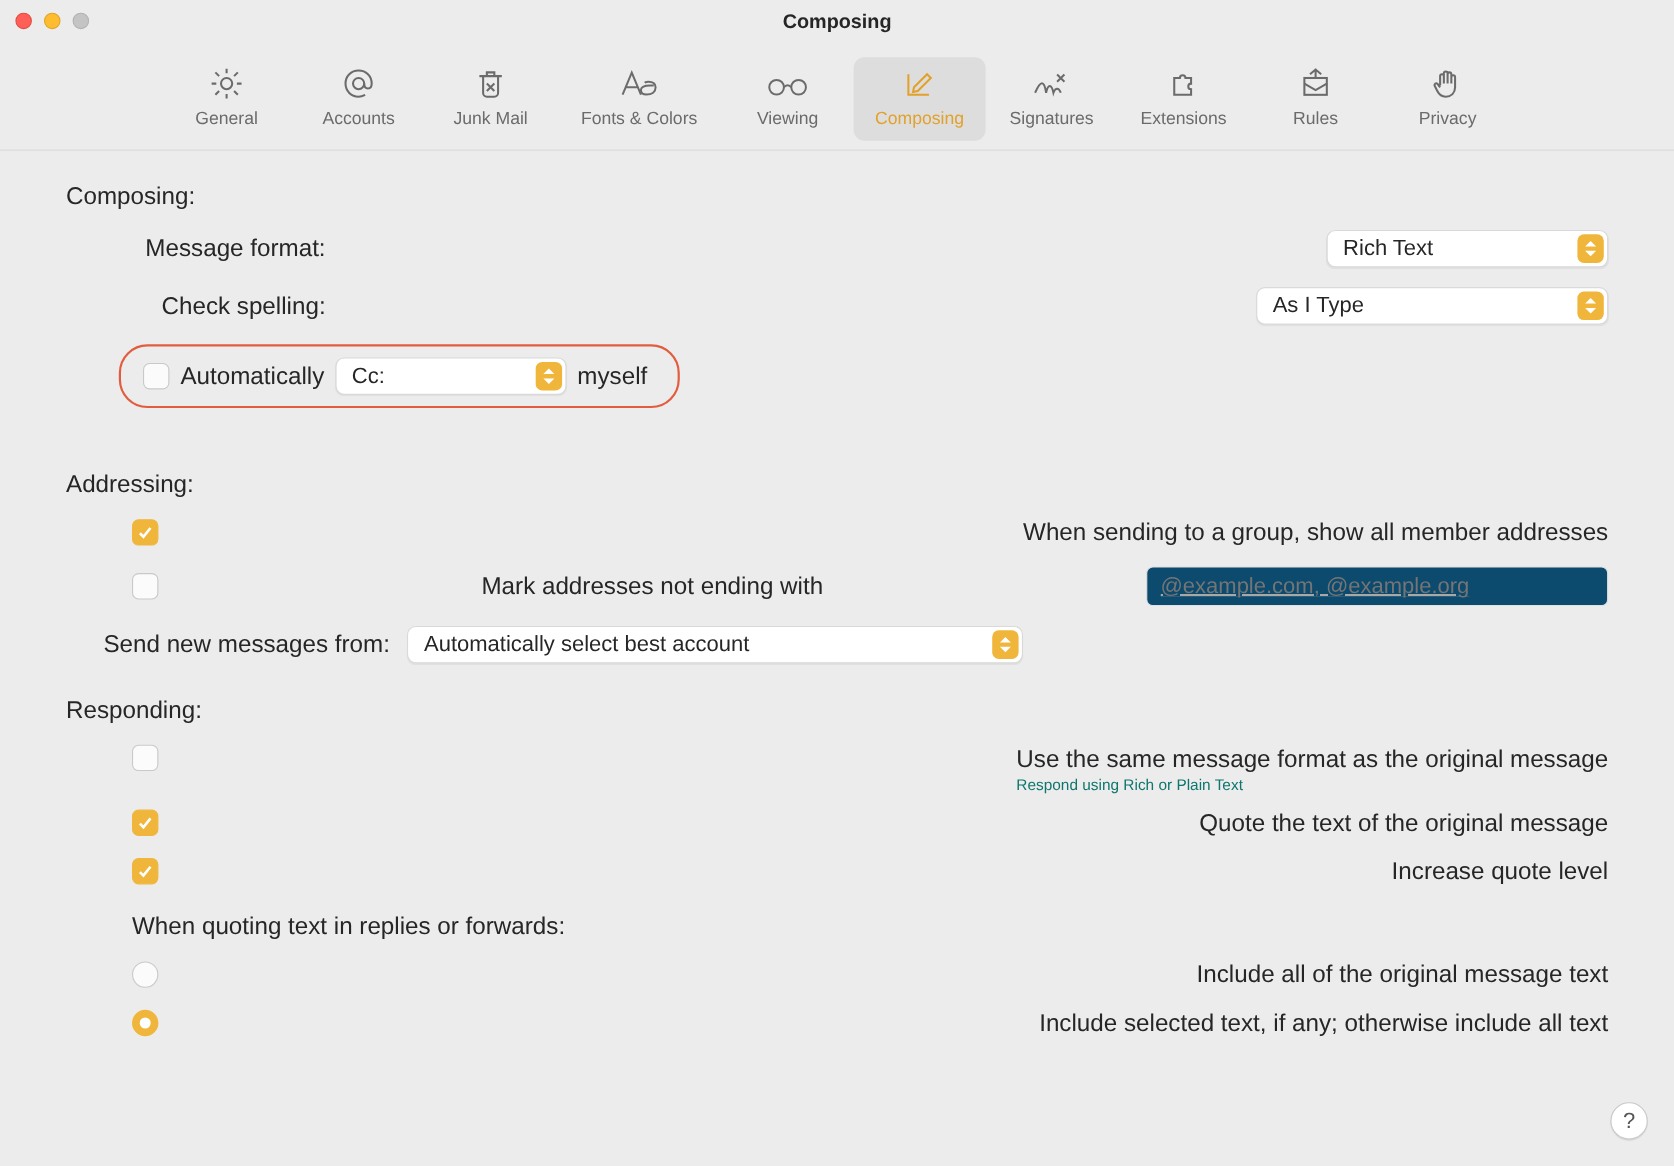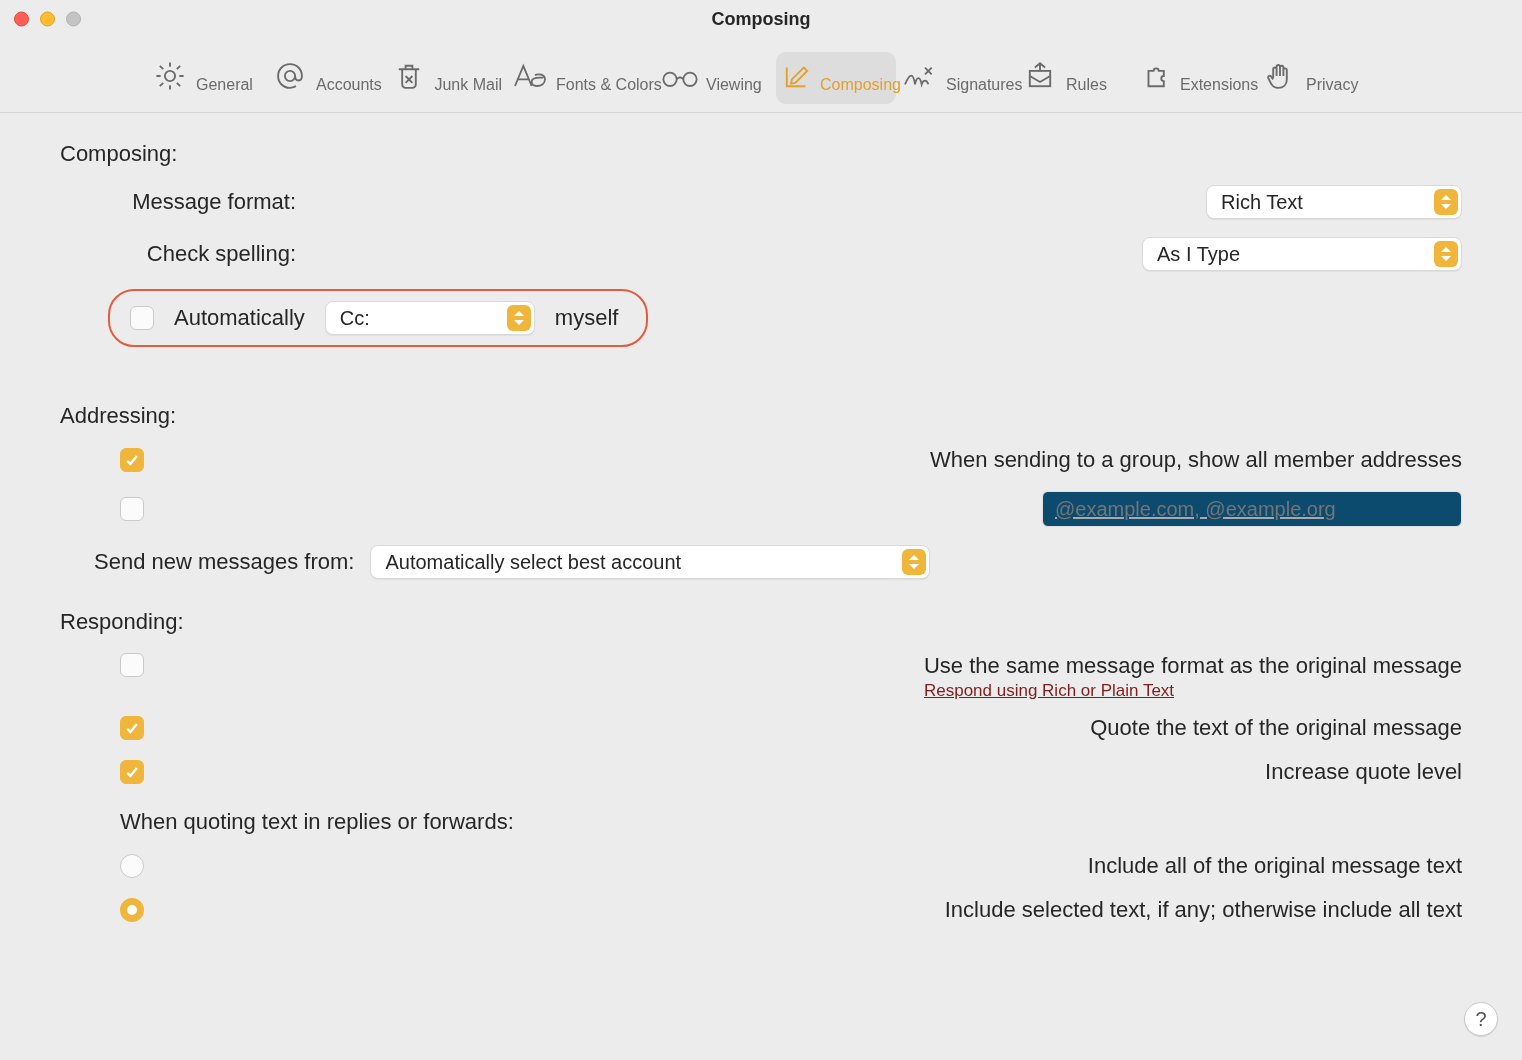--- a/index.html
+++ b/index.html
@@ -36,22 +36,22 @@
     display: flex;
     justify-content: center;
     gap: 0;
     padding: 14px 0 8px 0;
     border-bottom: 1px solid #d6d6d6;
     background: #ececec;
   }
   .tool-item {
     width: 120px;
     display: flex;
-    flex-direction: row;
-    align-items: flex-end;
+    flex-direction: column;
+    align-items: center;
     gap: 6px;
     color: #6b6b6b;
     font-size: 16px;
     padding: 6px 4px 10px 4px;
     border-radius: 10px;
     cursor: default;
   }
   .tool-item.active {
     background: #dddddd;
     color: #e2a12a;
@@ -140,42 +140,42 @@
     border: 1px solid #c9c9c9; background:#fbfbfb;
     display:inline-flex; align-items:center; justify-content:center;
     flex: 0 0 auto;
   }
   .radio.selected {
     border: 7px solid #f0b63b;
     background: #fff;
   }
 
   .text-inline { font-size: 22px; color:#262626; }
-  .hint { color:#7f1d1d; font-size:17px; margin-top:2px;text-decoration:underline; }
+  .hint { color:#0f766e; font-size:14px; margin-top:2px; }
 
   .disabled-field {
     background: #0c4a6e;
     color: #a8a8a8;
     border: 1px solid #e0e0e0;
     border-radius: 6px;
     height: 36px;
     padding: 0 12px;
     font-size: 20px;
     width: 420px;
     text-decoration: underline;
   }
 
   
   .callout {
     border: 2.5px solid #e25d3f;
     border-radius: 26px;
     padding: 10px 28px 10px 20px;
     display: inline-flex;
     align-items: center;
-    gap: 20px;
+    gap: 10px;
     margin-left: 48px;
     margin-bottom: 26px;
   }
 
   
   .section { margin-bottom: 30px; }
 
   
   .help-btn {
     position: fixed;
@@ -272,35 +272,35 @@
           <path d="M6 30c6-14 10-14 12 0 2-10 6-10 8 0 2-6 6-6 8 0"></path>
           <path d="M30 10l8 8M38 10l-8 8"></path>
         </svg>
     </div>
     <span>Signatures</span>
   </div>
 
   <div class="tool-item">
     <div class="icon">
       <svg viewBox="0 0 40 40" width="34" height="34">
+          <path d="M10 14h6a3 3 0 116 0h6v6a3 3 0 100 6v6H10V14z"></path>
+        </svg>
+    </div>
+    <span>Extensions</span>
+  </div>
+
+  <div class="tool-item">
+    <div class="icon">
+      <svg viewBox="0 0 40 40" width="34" height="34">
           <rect x="8" y="14" width="24" height="18"></rect>
           <path d="M8 20l12 7 12-7"></path>
           <path d="M14 10l6-5 6 5M20 4v10"></path>
         </svg>
     </div>
     <span>Rules</span>
-  </div>
-
-  <div class="tool-item">
-    <div class="icon">
-      <svg viewBox="0 0 40 40" width="34" height="34">
-          <path d="M10 14h6a3 3 0 116 0h6v6a3 3 0 100 6v6H10V14z"></path>
-        </svg>
-    </div>
-    <span>Extensions</span>
   </div>
 
   <div class="tool-item">
     <div class="icon">
       <svg viewBox="0 0 40 40" width="34" height="34">
           <path d="M12 22V12a2 2 0 114 0v8M16 20V9a2 2 0 114 0v11M20 20V10a2 2 0 114 0v10M24 20v-7a2 2 0 114 0v11c0 6-4 10-10 10-4 0-7-2-9-6l-3-6a2 2 0 013-2l3 4"></path>
         </svg>
     </div>
     <span>Privacy</span>
   </div>
@@ -346,20 +346,21 @@
       <div class="chk checked">
         <svg viewBox="0 0 20 20" width="16" height="16">
             <path d="M4 11l4 4 8-10"></path>
           </svg>
       </div>
       <span class="text-inline">When sending to a group, show all member addresses</span>
     </div>
 
     <div class="row indent1">
       <div class="chk"></div>
+      <span class="text-inline">Mark addresses not ending with</span>
       <input class="disabled-field" disabled="" placeholder="@example.com, @example.org" style="">
     </div>
 
     <div class="row" style="padding-left:34px">
       <div style="text-align:right">Send new messages from:</div>
       <div class="popup" style="width:560px">
         <span>Automatically select best account</span>
         <div class="stepper"></div>
       </div>
     </div>

